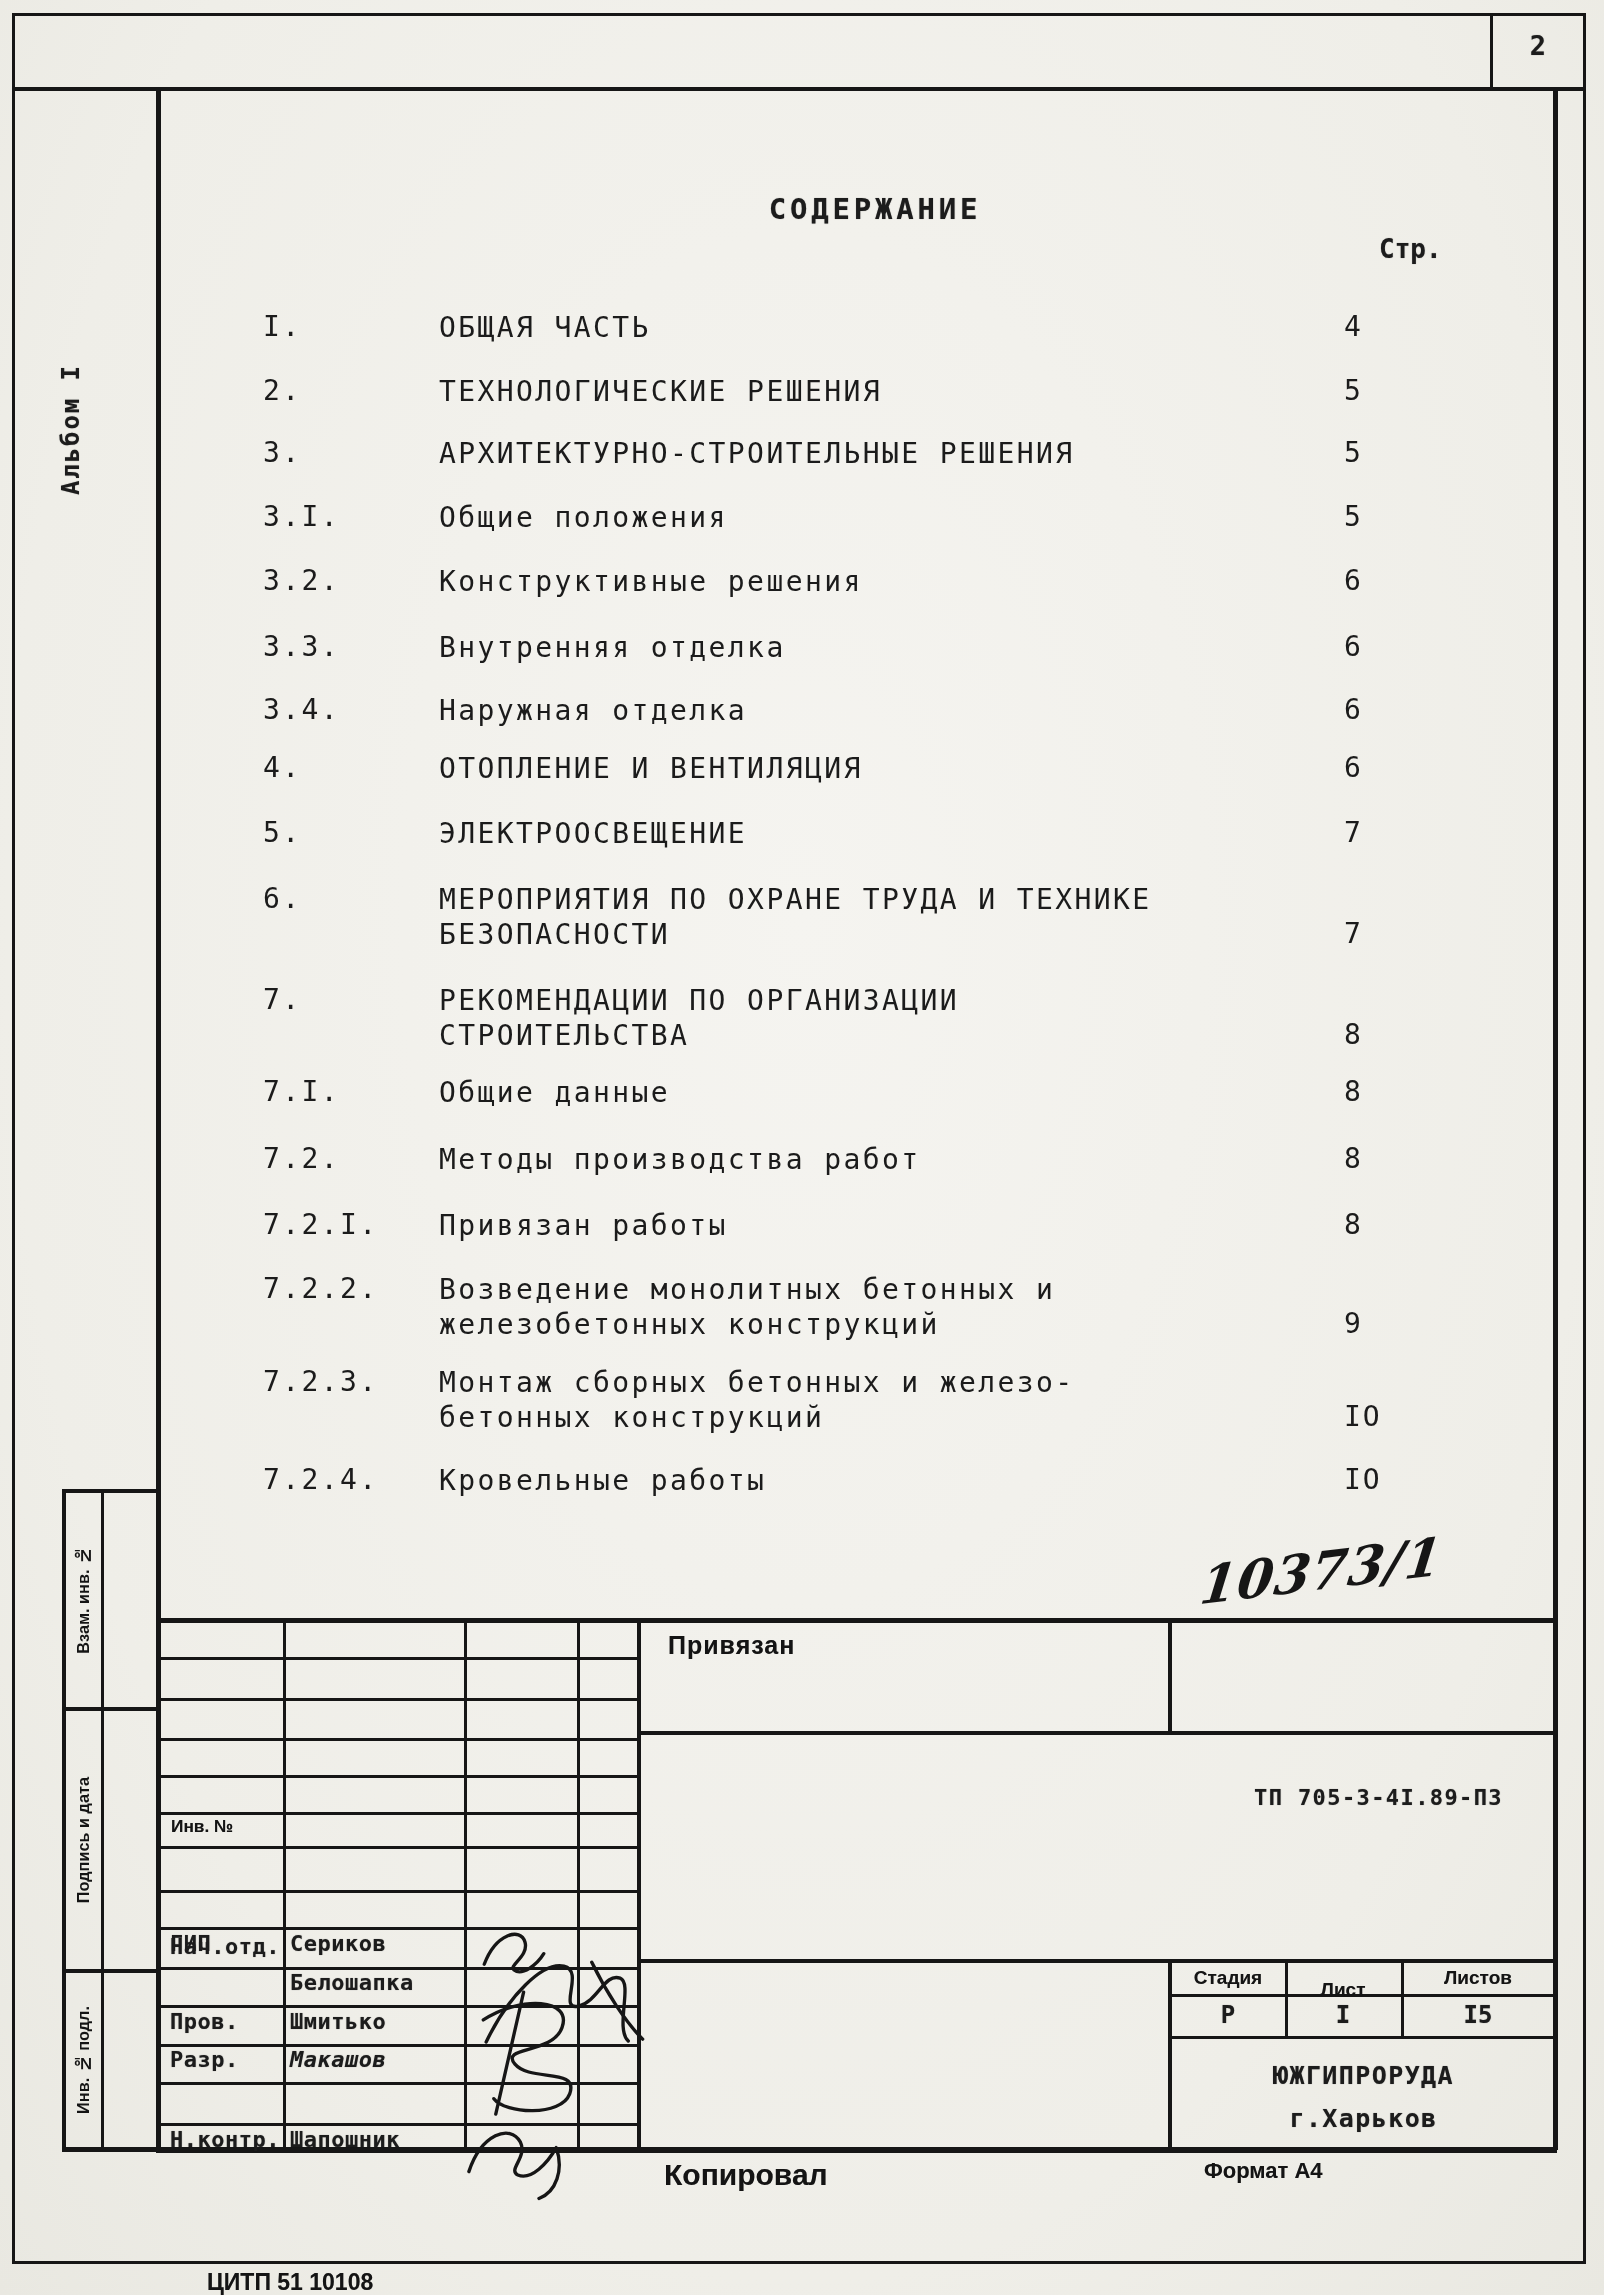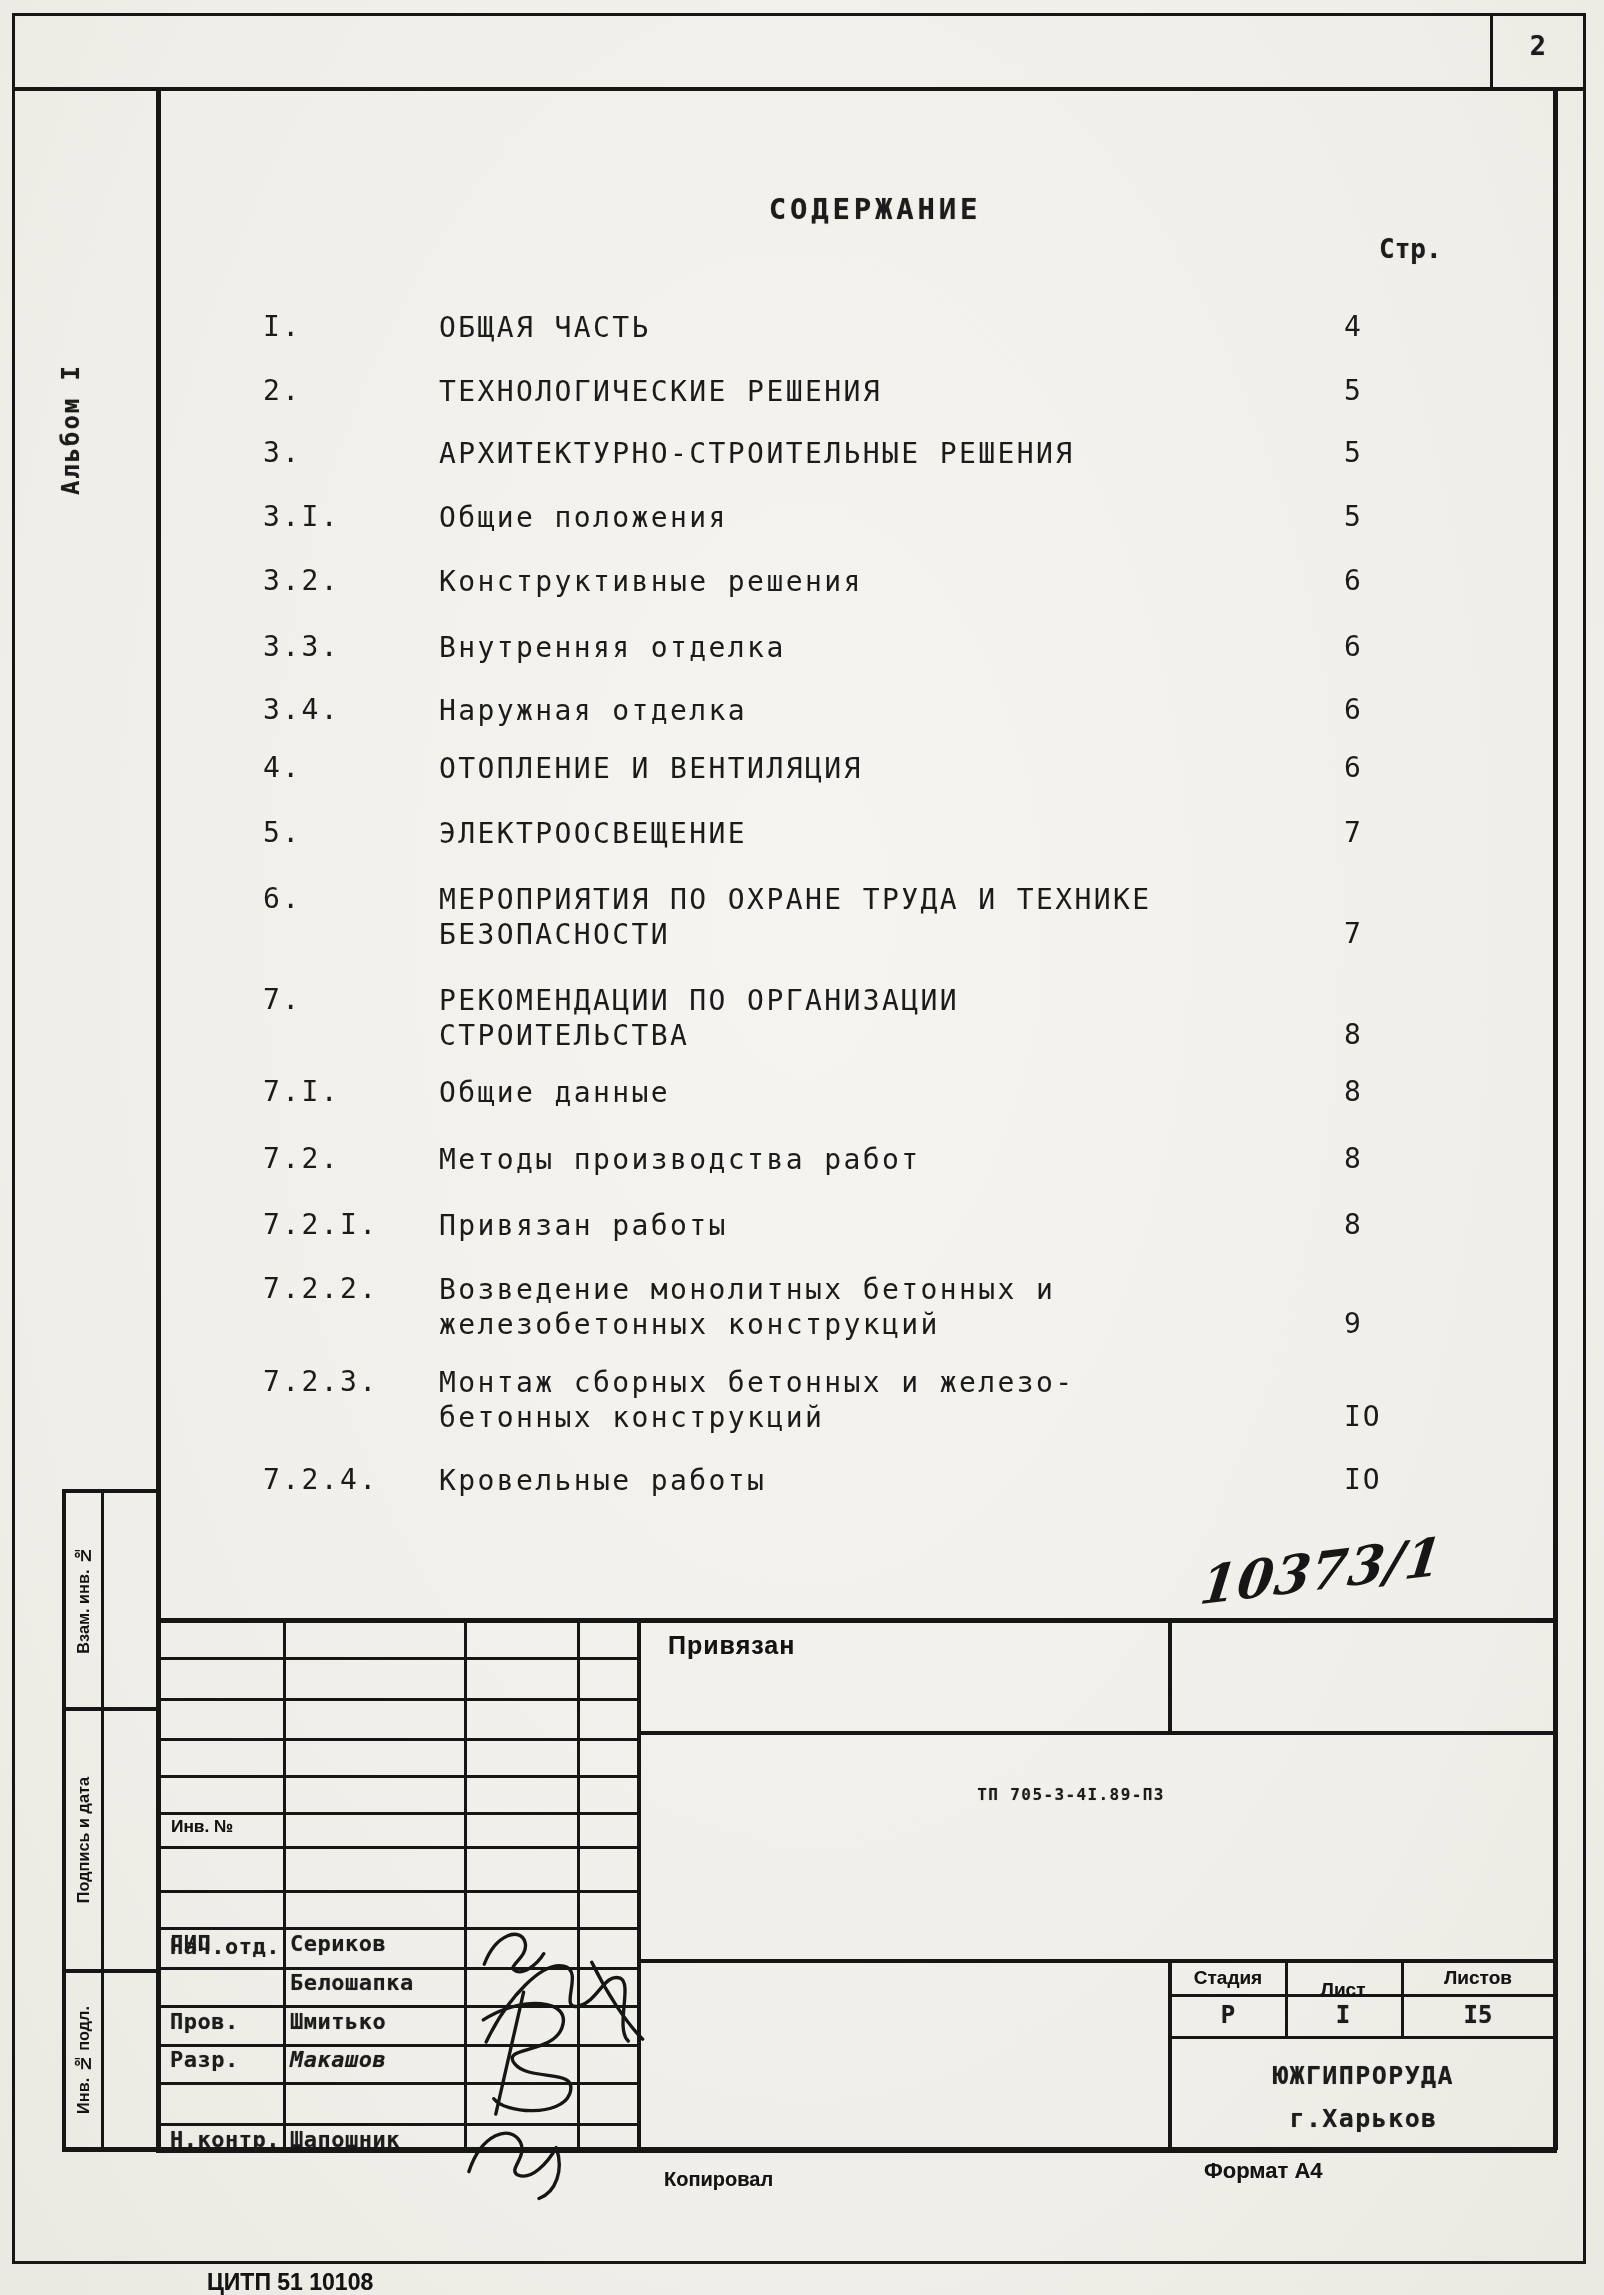--- a/index.html
+++ b/index.html
@@ -189,21 +189,21 @@
       </div>
       <div class="sidebar-box" style="top: 1973px; height: 174px;">
         <span class="vtext">Инв. № подл.</span>
       </div>
     </div>
 
   <div class="hand">10373/1</div>
 
   <div class="pp" style="left:668px;top:1631px;font-size:25px;letter-spacing:1px;">Привязан</div>
 
-  <div class="tw" style="left:639px;top:1785px;width:864px;text-align:center;font-size:16px;letter-spacing:1.4px;">ТП 705-3-4I.89-ПЗ</div>
+  <div class="tw" style="left:639px;top:1785px;width:864px;text-align:right;font-size:22px;letter-spacing:1.4px;">ТП 705-3-4I.89-ПЗ</div>
 
   <div class="pp" style="left:171px;top:1816px;font-size:17.3px;">Инв. №</div>
 
   <div id="sigrows">
       <div class="tw" style="left: 170px; top: 1931px; font-size: 22px; letter-spacing: 0.5px; white-space: nowrap;">ГИП</div>
       <div class="tw" style="left: 290px; top: 1931px; font-size: 22px; letter-spacing: 0.5px; white-space: nowrap;">Сериков</div>
       <div class="tw" style="left: 170px; top: 1934px; font-size: 22px; letter-spacing: 0.5px; white-space: nowrap;">Нач.отд.</div>
       <div class="tw" style="left: 290px; top: 1970px; font-size: 22px; letter-spacing: 0.5px; white-space: nowrap;">Белошапка</div>
       <div class="tw" style="left: 170px; top: 2009px; font-size: 22px; letter-spacing: 0.5px; white-space: nowrap;">Пров.</div>
       <div class="tw" style="left: 290px; top: 2009px; font-size: 22px; letter-spacing: 0.5px; white-space: nowrap;">Шмитько</div>
@@ -219,21 +219,21 @@
       <div class="pp stage-cell" style="left: 1343px; top: 1967px; font-size: 19px; margin-top: 12px;">Лист</div>
       <div class="pp stage-cell" style="left: 1478px; top: 1967px; font-size: 19px;">Листов</div>
       <div class="tw stage-cell" style="left: 1228px; top: 2001px; font-size: 24px;">Р</div>
       <div class="tw stage-cell" style="left: 1343px; top: 2001px; font-size: 24px;">I</div>
       <div class="tw stage-cell" style="left: 1478px; top: 2001px; font-size: 24px;">I5</div>
     </div>
 
   <div class="tw" style="left:1171px;top:2061px;width:385px;text-align:center;font-size:25px;letter-spacing:1.4px;">ЮЖГИПРОРУДА</div>
   <div class="tw" style="left:1171px;top:2104px;width:385px;text-align:center;font-size:25px;letter-spacing:1.4px;">г.Харьков</div>
 
-  <div class="pp" style="left:664px;top:2158px;font-size:20px;margin-top:10px;">Копировал</div>
+  <div class="pp" style="left:664px;top:2158px;font-size:30px;">Копировал</div>
   <div class="pp" style="left:1204px;top:2158px;font-size:22px;">Формат А4</div>
   <div class="pp" style="left:207px;top:2269px;font-size:23px;">ЦИТП  51 10108</div>
 
   <svg class="sigs" width="1605" height="2295" viewBox="0 0 3342 4781" fill="none" stroke="#161616" stroke-width="7" stroke-linecap="round" stroke-linejoin="round">
     <path d="M1008 4092 C1032 4028 1084 4014 1093 4046 C1101 4076 1058 4094 1070 4104 C1087 4117 1118 4093 1132 4070"></path>
     <path d="M1012 4254 C1058 4158 1130 4086 1174 4096 C1218 4106 1160 4190 1205 4179 C1246 4168 1258 4110 1291 4121 C1318 4131 1280 4226 1308 4252"></path>
     <path d="M1232 4088 C1262 4150 1302 4212 1338 4248"></path>
     <path d="M1090 4150 L1032 4404 M1006 4208 C1086 4156 1192 4164 1170 4224 C1150 4280 1040 4262 1072 4300 C1104 4338 1206 4306 1186 4362 C1168 4410 1052 4404 1028 4372"></path>
     <path d="M976 4524 C1002 4446 1062 4424 1083 4462 C1099 4494 1056 4520 1078 4531 C1106 4543 1140 4506 1158 4474 C1174 4520 1158 4566 1122 4580"></path>
   </svg>

